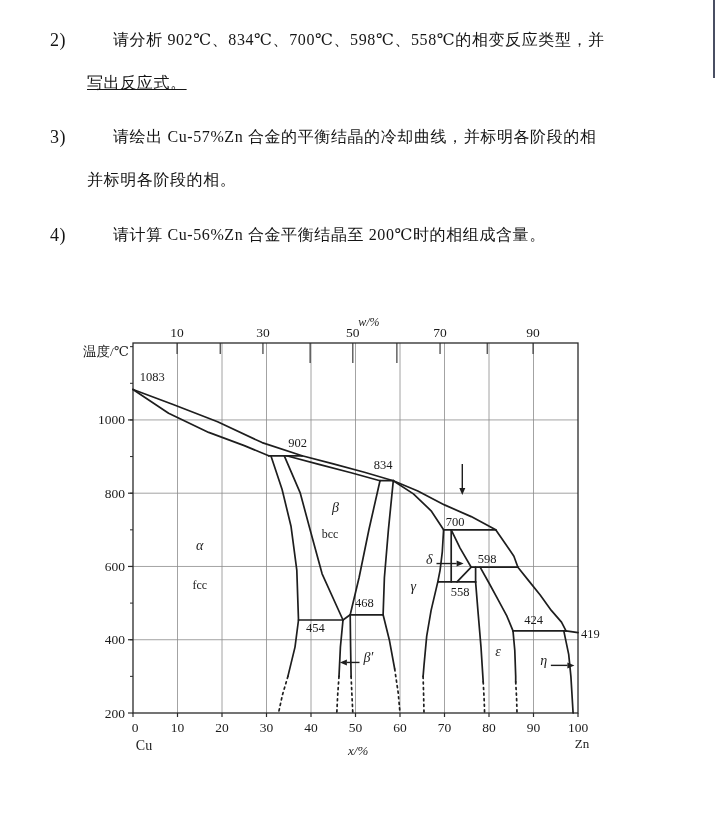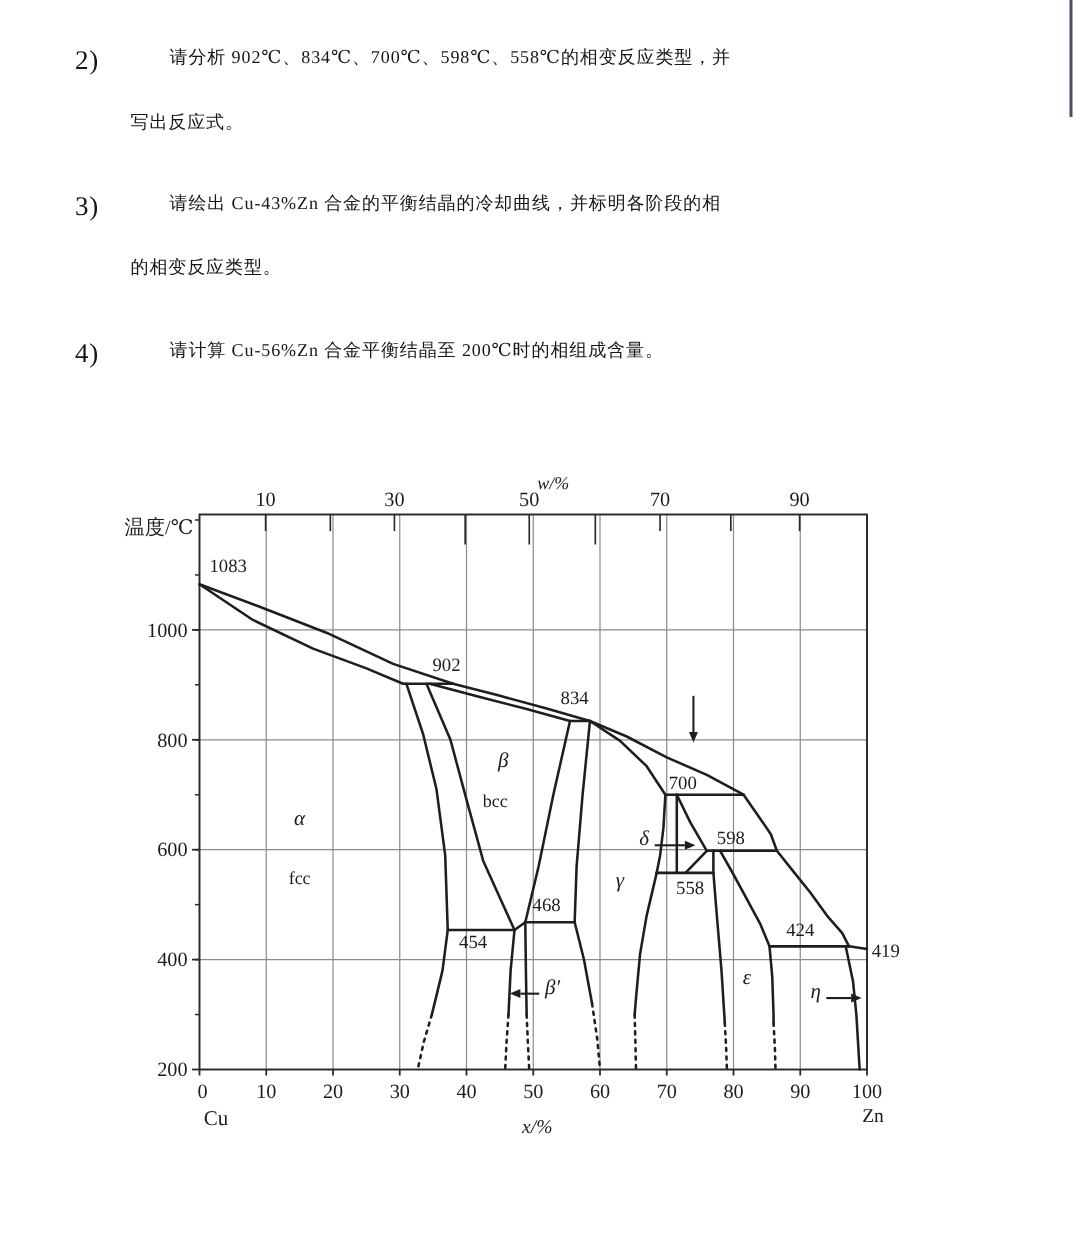--- a/index.html
+++ b/index.html
@@ -1,36 +1,36 @@
 <!DOCTYPE html>
 <html><head>
 <meta charset="utf-8">
 <style>
   html,body{margin:0;padding:0;background:#fff;}
   #page{position:relative;width:722px;height:829px;background:#ffffff;overflow:hidden;
         font-family:"Liberation Serif","DejaVu Serif",serif;color:#151515;}
   .q-num{position:absolute;font-size:18px;letter-spacing:.5px;}
-  .q-line{position:absolute;font-size:12px;letter-spacing:.6px;white-space:nowrap;}
+  .q-line{position:absolute;font-size:16px;letter-spacing:.6px;white-space:nowrap;}
   #edge-artifact{position:absolute;left:713px;top:0;width:2px;height:78px;background:#4a4f63;}
   #phase-chart{position:absolute;left:0;top:300px;width:722px;height:470px;}
   svg text{fill:#1c1c1c;}
 </style>
 </head>
 <body>
 <div id="page">
 
   <div>
     <span class="q-num" style="left:50px;top:30px;">2)</span>
     <div class="q-line" style="left:113px;top:30px;">请分析 902℃、834℃、700℃、598℃、558℃的相变反应类型，并</div>
-    <div class="q-line" style="left:87px;top:73px;">写出反应式。</div>
+    <div class="q-line" style="left:87px;top:73px;text-decoration:underline;">写出反应式。</div>
   </div>
   <div>
     <span class="q-num" style="left:50px;top:127px;">3)</span>
-    <div class="q-line" style="left:113px;top:127px;">请绘出 Cu-43%Zn 合金的平衡结晶的冷却曲线，并标明各阶段的相</div>
-    <div class="q-line" style="left:87px;top:170px;">的相变反应类型。</div>
+    <div class="q-line" style="left:113px;top:127px;">请绘出 Cu-57%Zn 合金的平衡结晶的冷却曲线，并标明各阶段的相</div>
+    <div class="q-line" style="left:87px;top:170px;">并标明各阶段的相。</div>
   </div>
   <div>
     <span class="q-num" style="left:50px;top:225px;">4)</span>
     <div class="q-line" style="left:113px;top:225px;">请计算 Cu-56%Zn 合金平衡结晶至 200℃时的相组成含量。</div>
   </div>
 
   <div id="edge-artifact"></div>
 
   <svg id="phase-chart" viewBox="0 300 722 470">
       <line x1="177.5" y1="343" x2="177.5" y2="713" stroke="#8b8b8b" stroke-width="0.8"></line>

